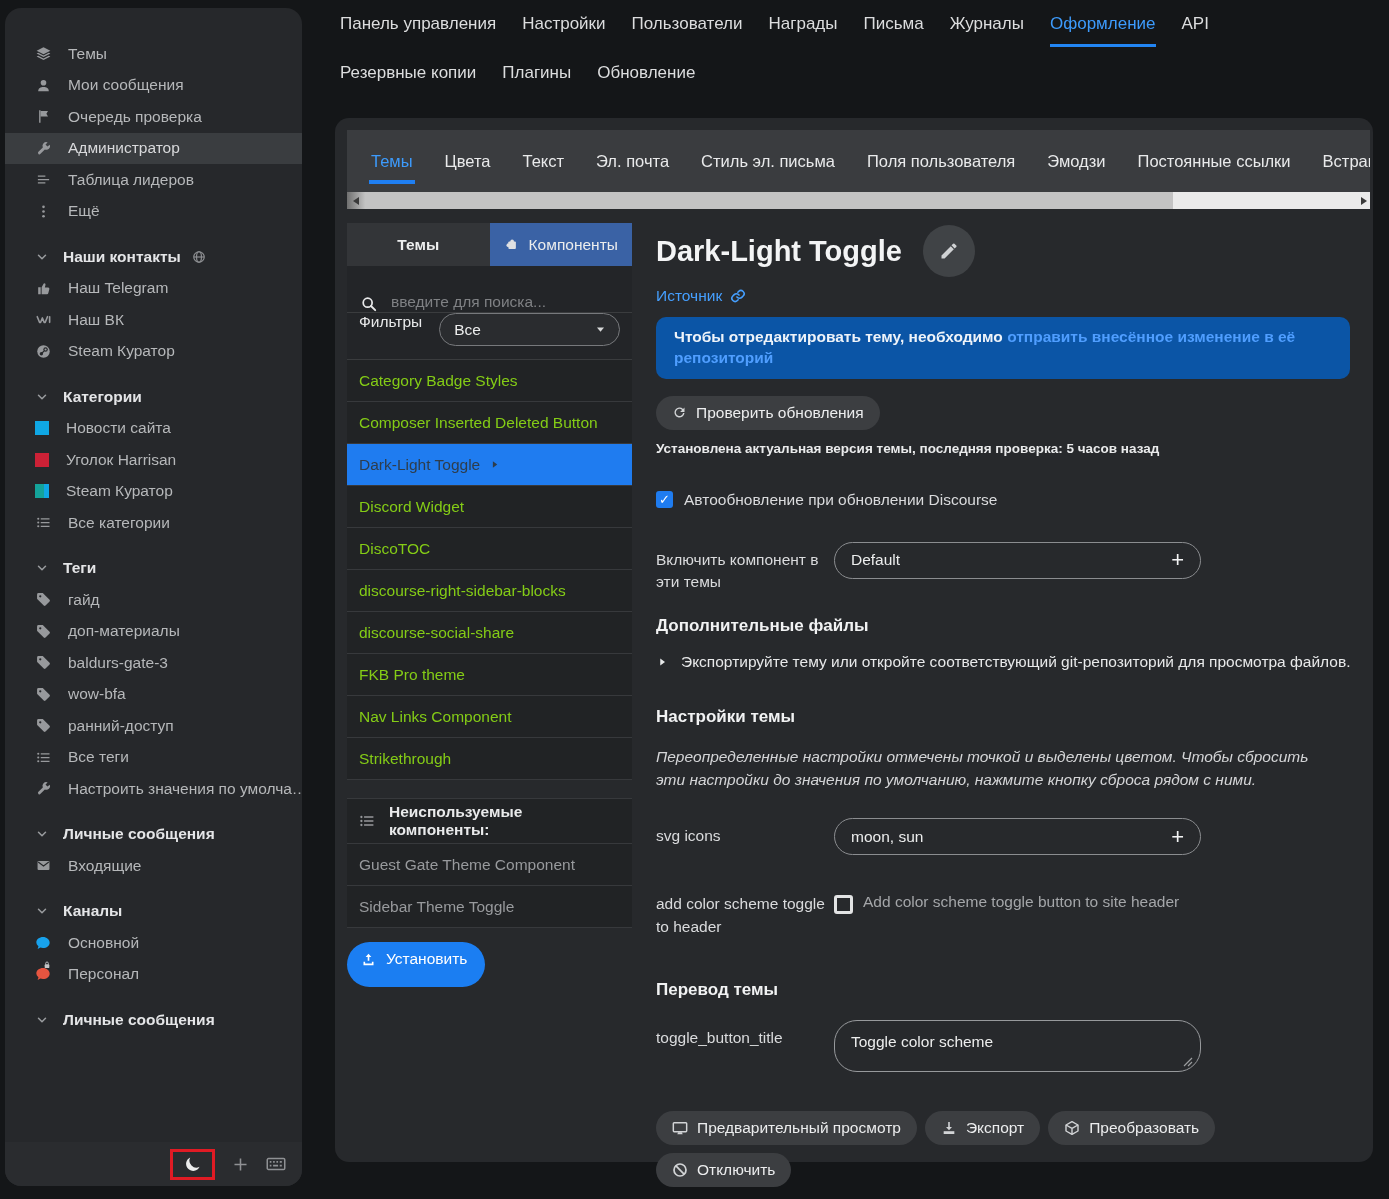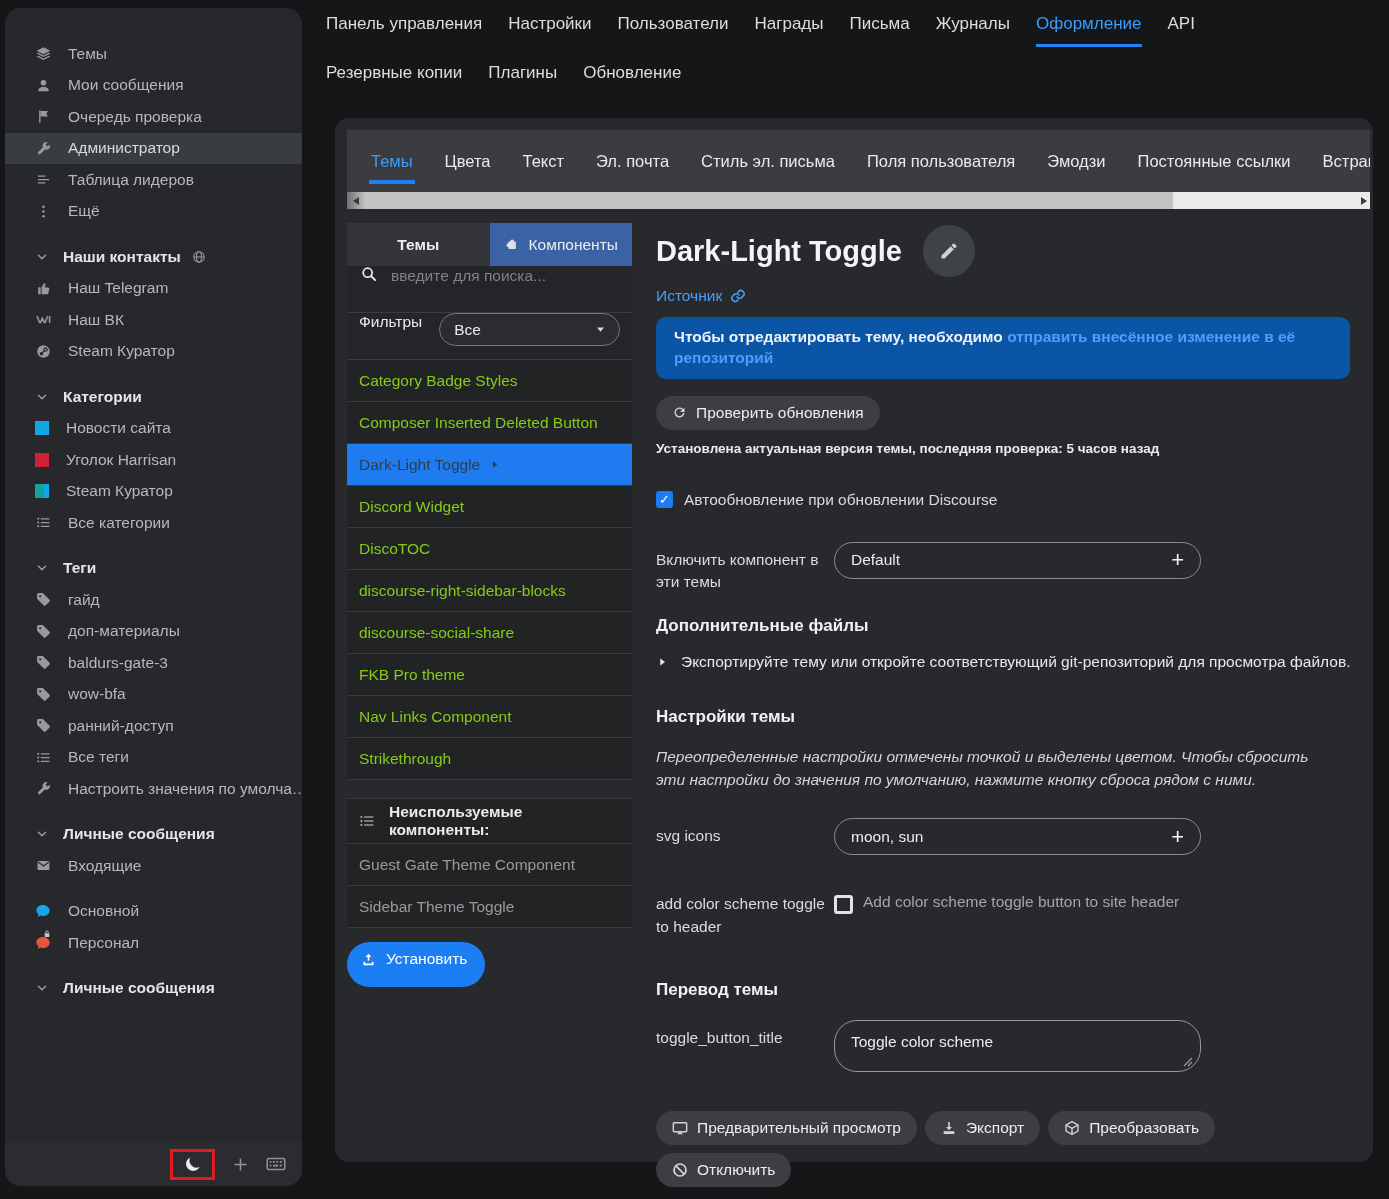--- a/index.html
+++ b/index.html
@@ -26,21 +26,21 @@
   .sb-header .after-icn{width:14px;color:#8e9093;margin-left:-4px;}
   .chip{width:14px;height:14px;flex:none;}
   .bubble-wrap{position:relative;width:16px;height:16px;flex:none;}
   .bubble-wrap .lock{position:absolute;right:-4px;top:-5px;color:#c4c6c8;}
   .sidebar-footer{position:absolute;left:0;right:0;bottom:0;height:44px;background:#2a2c2f;
     display:flex;align-items:center;justify-content:flex-end;gap:17px;padding-right:16px;}
   .sf-icon{color:#8f9194;cursor:pointer;}
   .red-box{border:3px solid #e01b24;padding:3px 10px;display:flex;align-items:center;color:#eceded;}
 
   
-  .admin-nav{position:absolute;left:326px;top:14px;}
+  .admin-nav{position:absolute;left:340px;top:14px;}
   .nav-row{display:flex;gap:26px;align-items:flex-start;}
   .nav-row+.nav-row{margin-top:16px;}
   .nav-item{font-size:17px;color:#dcddde;padding-bottom:10px;cursor:pointer;white-space:nowrap;}
   .nav-item.active{color:#3d9bfc;border-bottom:3px solid #2285f3;}
 
   
   .main-panel{position:absolute;left:335px;top:118px;width:1038px;height:1044px;
     background:#27292c;border-radius:14px;}
   .tabstrip{margin:12px 3px 0 12px;background:#3a3c3f;height:62px;display:flex;
     align-items:center;gap:32px;padding-left:24px;overflow:hidden;white-space:nowrap;}
@@ -58,21 +58,21 @@
   .content{display:flex;padding:14px 0 0 12px;}
 
   
   .tp{width:285px;flex:none;}
   .tp-tabs{display:flex;height:43px;}
   .tp-tab{flex:1;display:flex;align-items:center;justify-content:center;gap:10px;
     font-size:15.5px;color:#eceded;background:#333538;cursor:pointer;}
   .tp-tab.first{font-weight:bold;}
   .tp-tab.active{background:#3a62a5;}
   .tp-tab .icn{color:#dfe0e2;}
-  .tp-search{height:46px;background:#232528;display:flex;align-items:flex-start;gap:12px;
+  .tp-search{height:46px;background:#232528;display:flex;align-items:flex-end;gap:12px;
     padding:0 14px;border-bottom:1px solid #3a3c3e;}
   .tp-search .icn{color:#e8e9ea;}
   .tp-search input{background:transparent;border:0;outline:none;color:#d8d9db;
     font-size:15.5px;font-family:inherit;width:100%;}
   .tp-search input::placeholder{color:#7f8184;}
   .tp-filter{height:46px;background:#232528;display:flex;gap:17px;
     padding:0 12px;border-bottom:1px solid #3a3c3e;}
   .tp-filter-label{color:#e8e9ea;font-size:15.5px;}
   .tp-select{flex:1;border:1px solid #77797c;border-radius:17px;height:31px;background:#2a2c2f;
     display:flex;align-items:center;justify-content:space-between;padding:0 12px 0 14px;
@@ -352,20 +352,28 @@
           <span class="icn">
             <svg width="15" height="15" viewBox="0 0 24 24">
               <rect x="2.5" y="4.8" width="19" height="14.4" rx="1.6" fill="currentColor"></rect>
               <path d="m3.5 6.5 8.5 6.2 8.5-6.2" stroke="#26282b" stroke-width="1.8" fill="none"></path>
             </svg>
           </span>
           <span>Входящие</span>
         </div>
       </div>
       <div class="sb-section">
+        <div class="sb-header">
+          <span class="icn chev">
+            <svg width="12" height="12" viewBox="0 0 24 24">
+              <path fill="none" stroke="currentColor" stroke-width="3" stroke-linecap="round" stroke-linejoin="round" d="m5 8.5 7 7 7-7"></path>
+            </svg>
+          </span>
+          <span>Каналы</span>
+        </div>
         <div class="sb-item">
           <span class="bubble-wrap"><span class="icn" style="color: rgb(24, 162, 236);">
               <svg width="16" height="16" viewBox="0 0 24 24">
                 <path fill="currentColor" d="M12 3C6.5 3 2 6.6 2 11c0 2.3 1.2 4.3 3.2 5.8L4 21l4.1-2.1c1.2.4 2.5.6 3.9.6 5.5 0 10-3.6 10-8S17.5 3 12 3z"></path>
               </svg>
             </span></span>
           <span>Основной</span>
         </div>
         <div class="sb-item">
           <span class="bubble-wrap"><span class="icn" style="color: rgb(230, 85, 64);">

